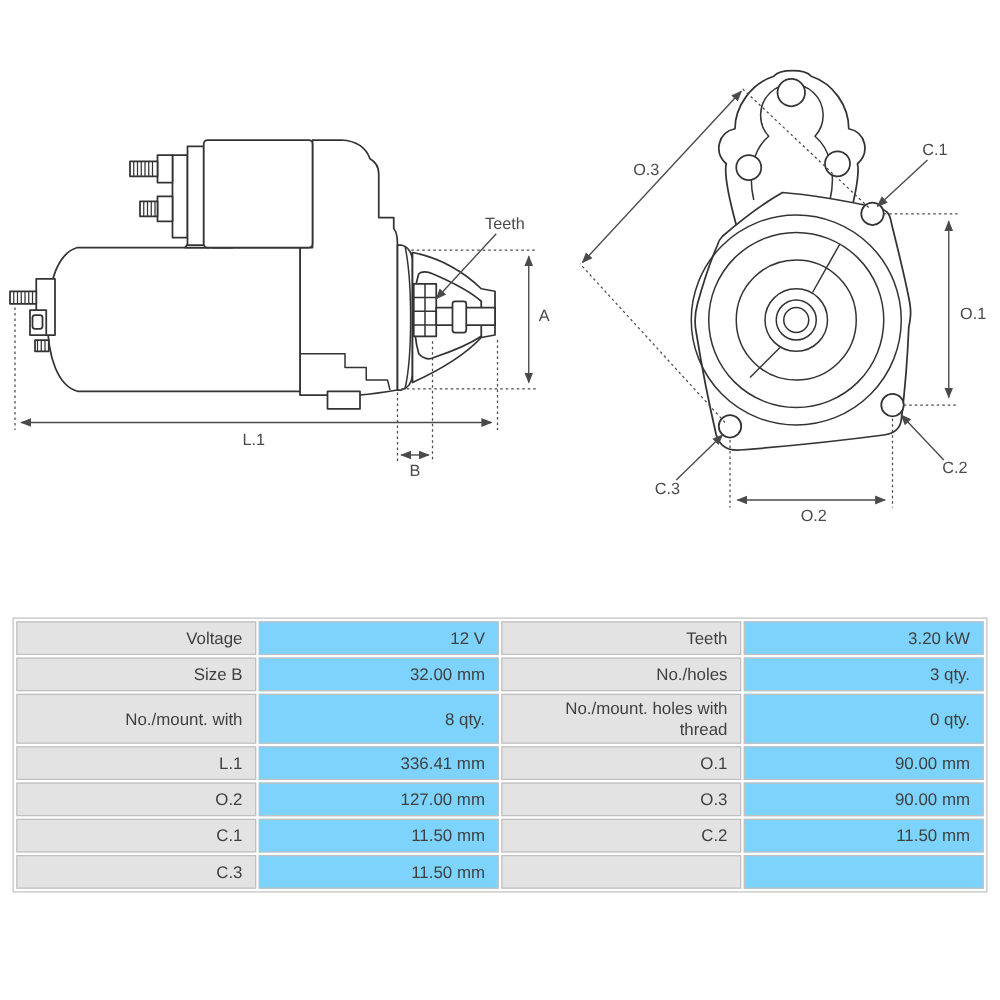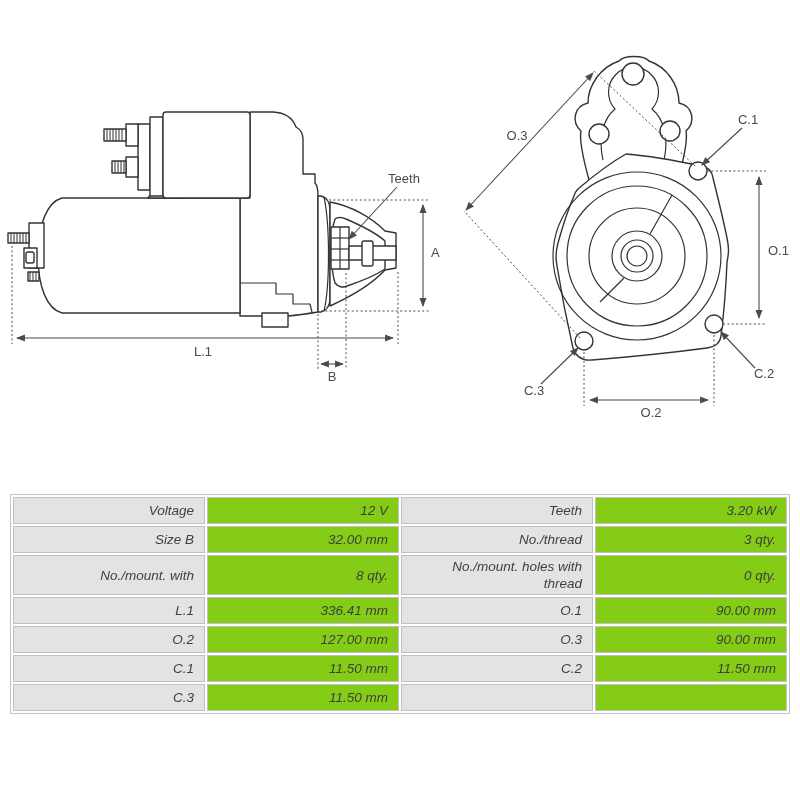--- a/index.html
+++ b/index.html
@@ -10,25 +10,25 @@
   
   .part{fill:#ffffff;stroke:#333333;stroke-width:1.4;stroke-linejoin:round;}
   .part-thin{fill:none;stroke:#333333;stroke-width:1.2;stroke-linejoin:round;}
   .hatch{stroke:#333333;stroke-width:1;}
   .dim{stroke:#4a4a4a;stroke-width:1.1;fill:none;}
   .dim-dot{stroke:#4a4a4a;stroke-width:1;fill:none;stroke-dasharray:2 2.4;}
   .leader{stroke:#4a4a4a;stroke-width:1.1;fill:none;}
   .dim-label{fill:#4a4a4a;font-size:13px;font-family:"Liberation Sans",sans-serif;}
 
   
-  .table-wrap{width:780px;margin:12px auto 4px auto;font-style:italic;}
+  .table-wrap{width:780px;margin:12px auto 4px auto;}
   table.spec{width:780px;border-collapse:separate;border-spacing:2px;border:1px solid #c2c2c2;background:#ffffff;}
   table.spec td{border:1px solid #c0c0c0;height:21px;padding:2px 10px;font-size:13.5px;line-height:17px;color:#3f3f3f;text-align:right;vertical-align:middle;}
   td.lbl{background:#e3e3e3;}
-  td.val{background:#84cc16;}
+  td.val{background:#7dd3fc;}
   col{width:25%;}
 </style>
 </head>
 <body>
 
 <svg class="drawing-area" viewBox="0 0 800 482">
   <defs>
     <marker id="arr" viewBox="0 0 10 10" refX="9" refY="5" markerWidth="8" markerHeight="8" orient="auto-start-reverse">
       <path d="M0,1 L10,5 L0,9 Z" fill="#4a4a4a"></path>
     </marker>
@@ -205,21 +205,21 @@
     <tbody>
       <tr>
         <td class="lbl">Voltage</td>
         <td class="val">12 V</td>
         <td class="lbl">Teeth</td>
         <td class="val">3.20 kW</td>
       </tr>
       <tr>
         <td class="lbl">Size B</td>
         <td class="val">32.00 mm</td>
-        <td class="lbl">No./thread</td>
+        <td class="lbl">No./holes</td>
         <td class="val">3 qty.</td>
       </tr>
       <tr>
         <td class="lbl">No./mount. with</td>
         <td class="val">8 qty.</td>
         <td class="lbl">No./mount. holes with thread</td>
         <td class="val">0 qty.</td>
       </tr>
       <tr>
         <td class="lbl">L.1</td>

